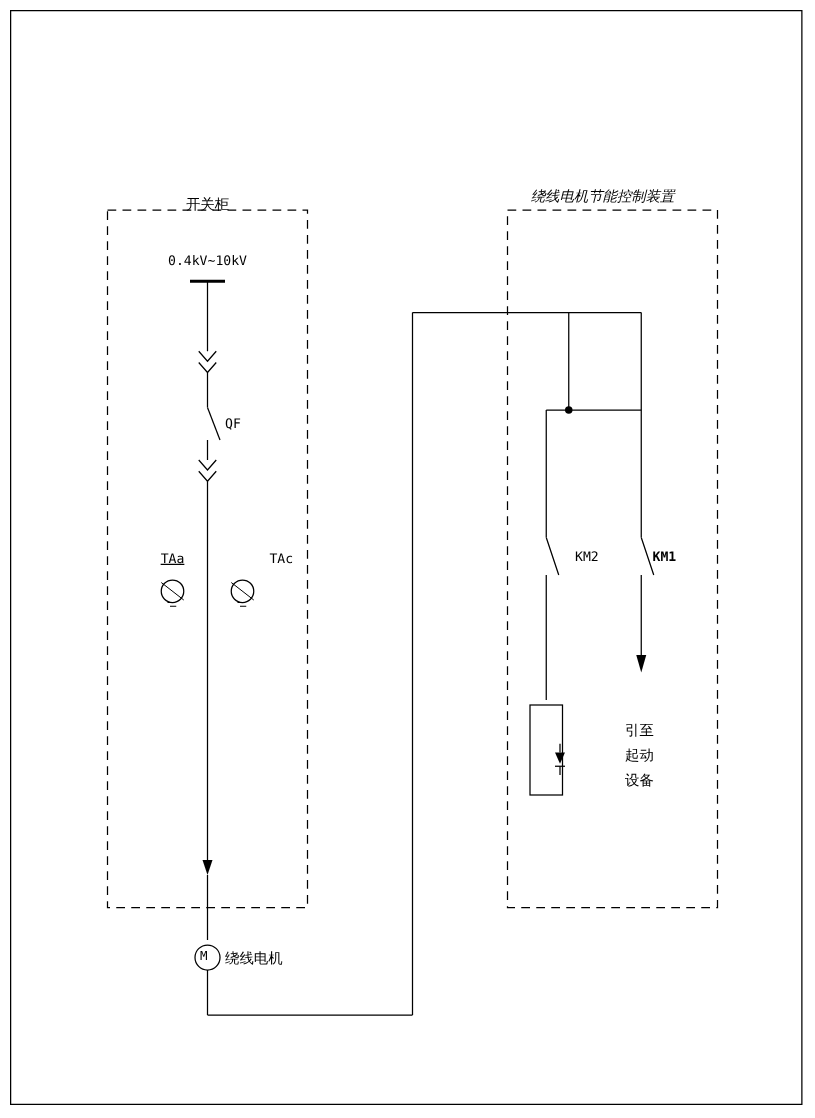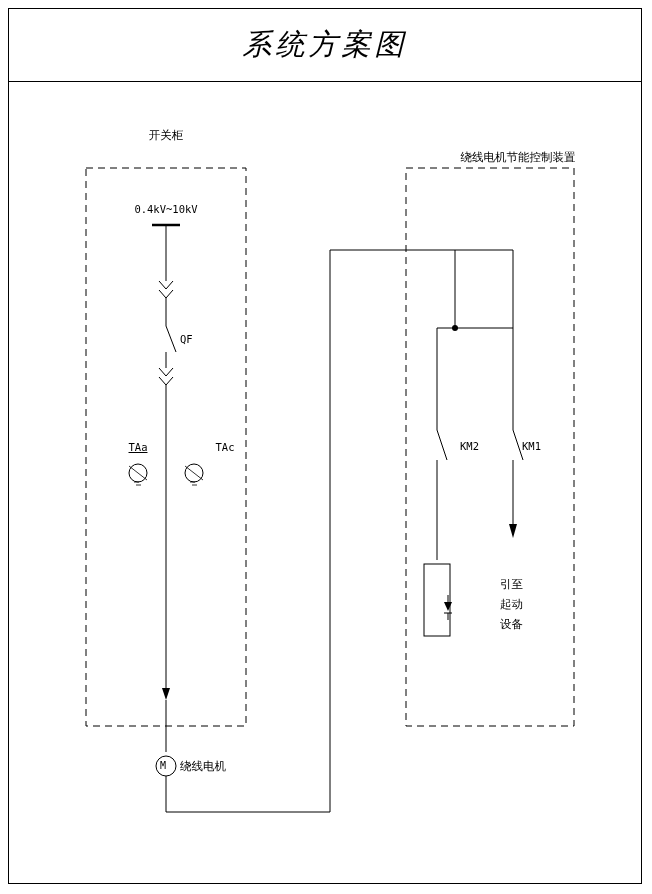--- a/index.html
+++ b/index.html
@@ -75,23 +75,20 @@
     text-align: center;
   }
 </style>
 </head>
 <body>
 
 <div class="page">
 
   <div class="frame-outer"></div>
 
-  <div class="title-bar">
-    <div class="title-text">系统方案图</div>
-  </div>
 
   <svg class="svg-layer" viewBox="0 0 652 894">
     <g stroke="#000000" fill="none" stroke-width="1">
 
       <rect x="86" y="168" width="160" height="558" stroke-dasharray="7,5"></rect>
 
       <rect x="406" y="168" width="168" height="558" stroke-dasharray="7,5"></rect>
 
       <line x1="152" y1="225" x2="180" y2="225" stroke-width="2.5"></line>
 
@@ -147,33 +144,33 @@
       <line x1="448" y1="613" x2="448" y2="620" stroke-width="1"></line>
 
       <line x1="513" y1="328" x2="513" y2="430"></line>
       <line x1="513" y1="430" x2="523" y2="460"></line>
       <line x1="513" y1="460" x2="513" y2="532"></line>
       <polygon points="513,538 509,524 517,524" fill="#000000" stroke="none"></polygon>
 
     </g>
   </svg>
 
-  <div class="lbl lbl-cn lbl-center" style="left:166px; top:128px;">开关柜</div>
-  <div class="lbl lbl-cn lbl-center" style="left:518px; top:150px;">绕线电机节能控制装置</div>
+  <div class="lbl lbl-cn lbl-center" style="left:166px; top:156px;">开关柜</div>
+  <div class="lbl lbl-cn lbl-center" style="left:482px; top:150px;font-style:italic;">绕线电机节能控制装置</div>
 
   <div class="lbl lbl-mono lbl-center" style="left:166px; top:203px;">0.4kV~10kV</div>
 
   <div class="lbl lbl-mono" style="left:180px; top:333px;">QF</div>
 
   <div class="lbl lbl-mono lbl-center" style="left:138px; top:441px;text-decoration:underline;">TAa</div>
   <div class="lbl lbl-mono lbl-center" style="left:195px; top:441px;margin-left:30px;">TAc</div>
 
   <div class="lbl lbl-mono" style="left:160px; top:760px; font-size:10px;">M</div>
   <div class="lbl lbl-cn" style="left:180px; top:759px;">绕线电机</div>
 
   <div class="lbl lbl-mono" style="left:460px; top:440px;">KM2</div>
-  <div class="lbl lbl-mono" style="left:522px; top:440px;">KM1</div>
+  <div class="lbl lbl-mono" style="left:522px; top:440px;font-weight:bold;">KM1</div>
 
   <div class="lbl lbl-cn multiline" style="left:500px; top:576px;">引至</div>
   <div class="lbl lbl-cn multiline" style="left:500px; top:596px;">起动</div>
   <div class="lbl lbl-cn multiline" style="left:500px; top:616px;">设备</div>
 
 </div>
 
 </body></html>

